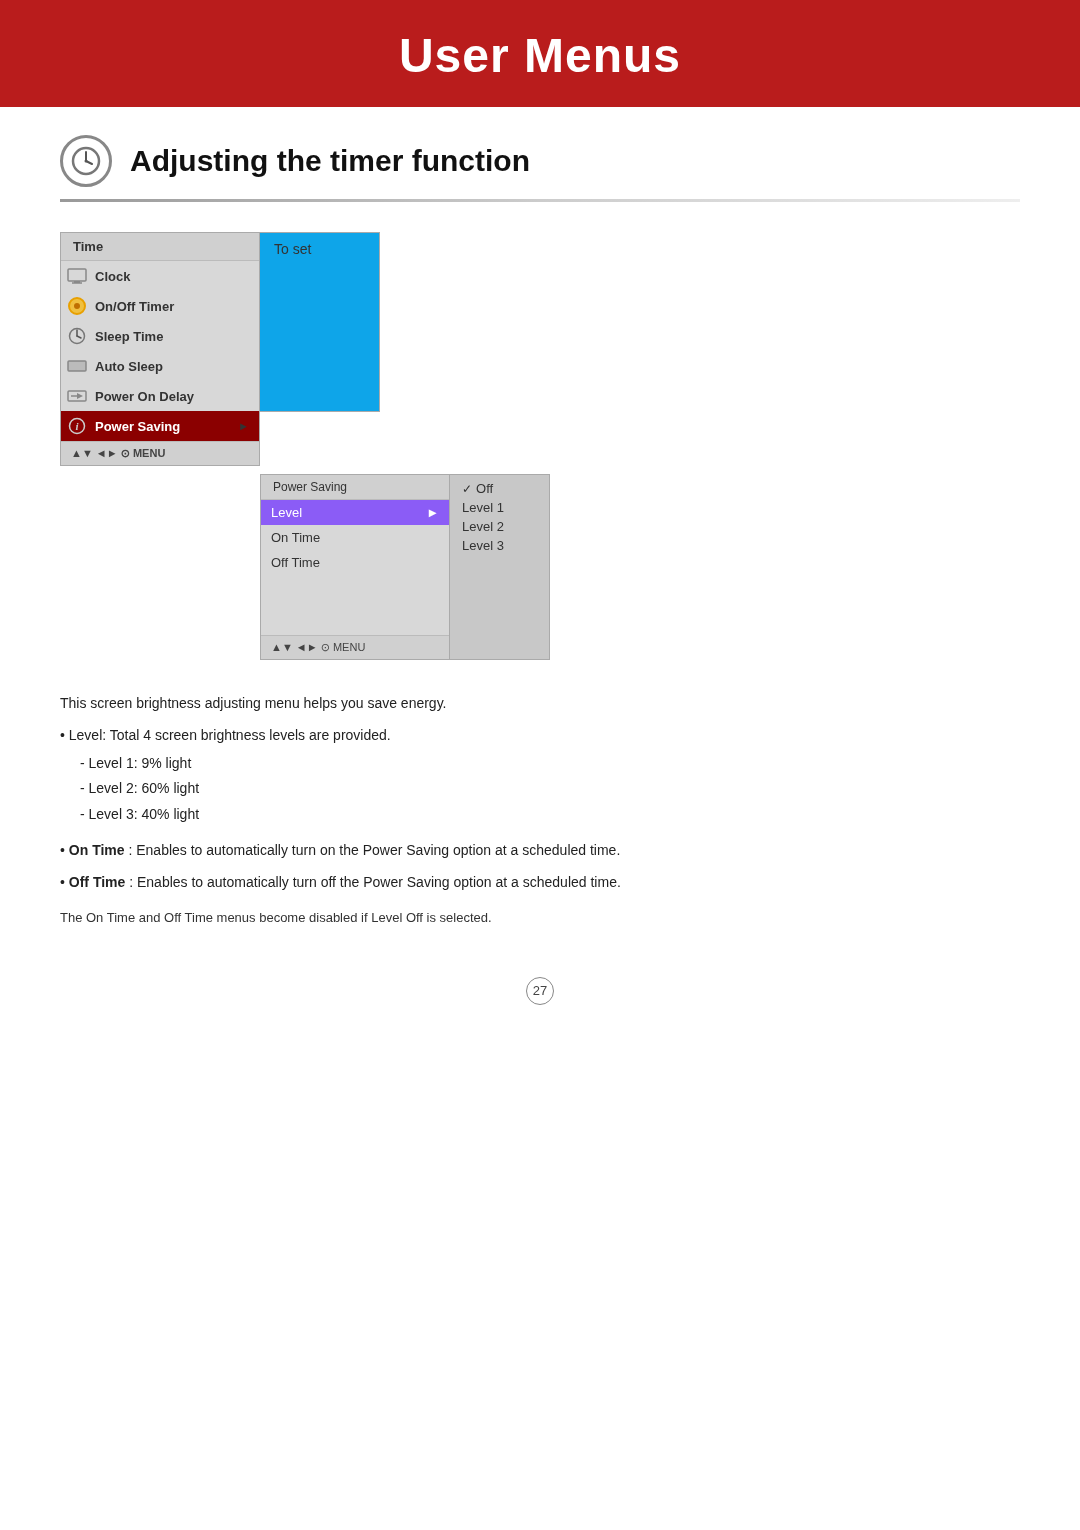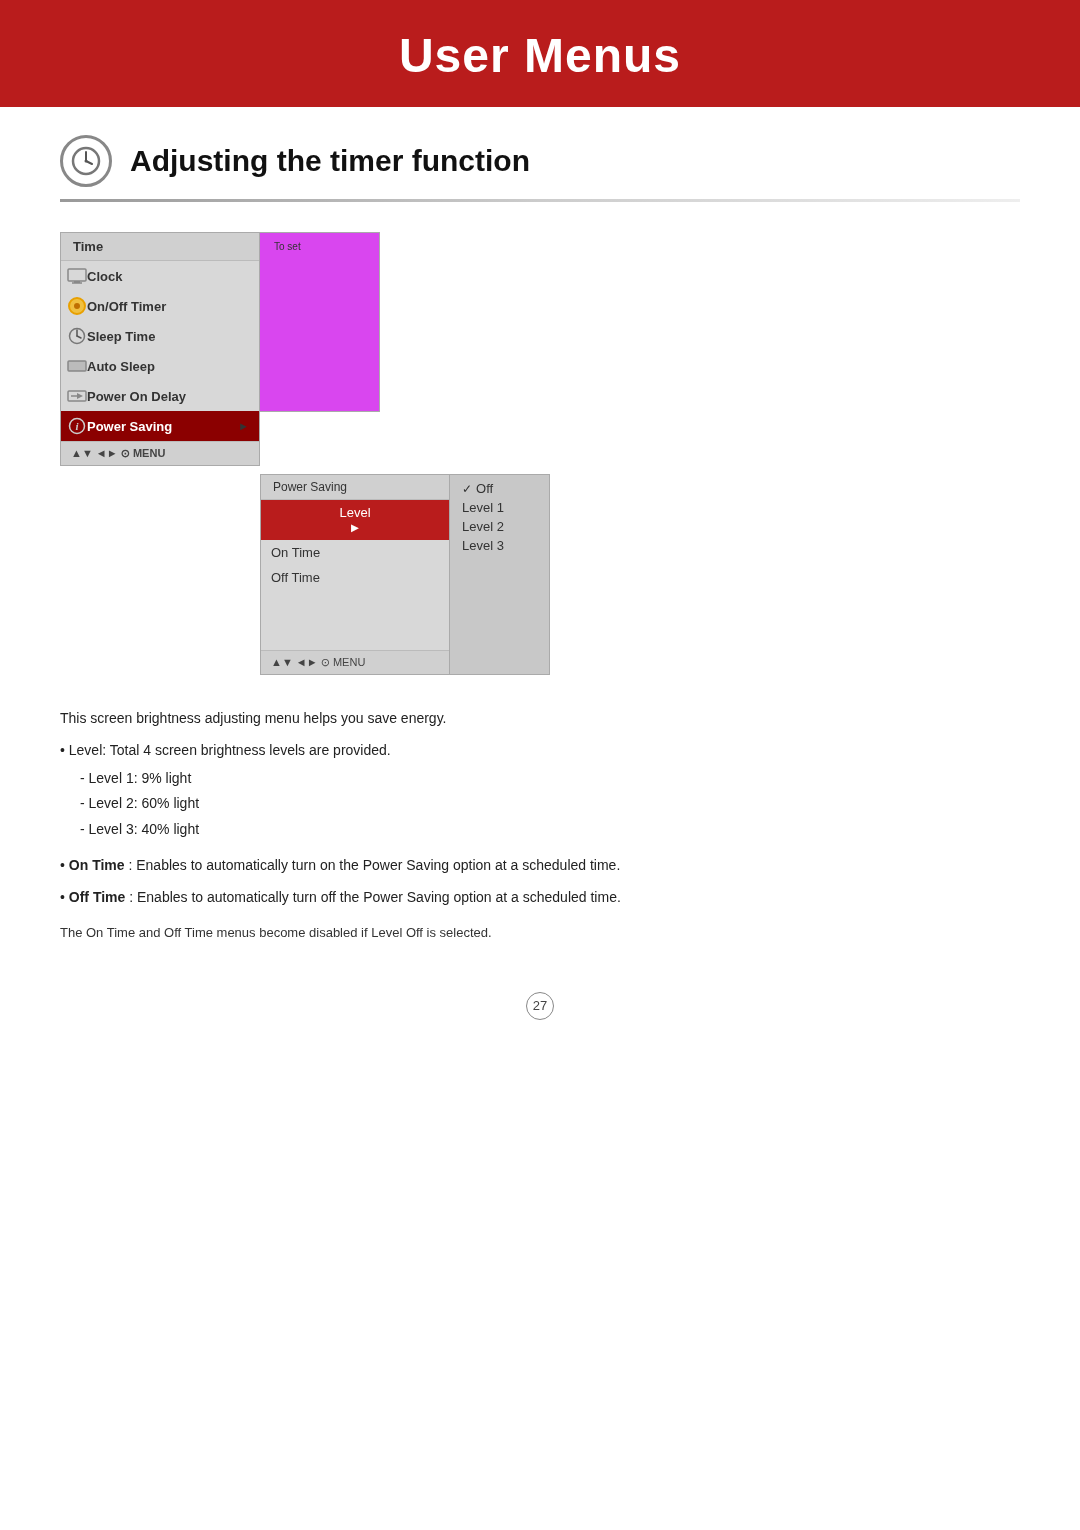--- a/index.html
+++ b/index.html
@@ -89,21 +89,21 @@
 
     .menu-items-col {
       display: flex;
       flex-direction: column;
     }
 
     .menu-item-row {
       display: flex;
       align-items: center;
       padding: 5px 10px 5px 6px;
-      gap: 0;
+      gap: 8px;
       font-size: 13px;
       color: #333;
       background: #d8d8d8;
     }
 
     .menu-item-row.selected {
       background: #8b0000;
       color: #fff;
     }
 
@@ -128,27 +128,27 @@
     }
 
     .arrow-right {
       color: #333;
       font-size: 11px;
       margin-left: auto;
     }
 
     
     .menu-right-panel {
-      background: #d946ef;
+      background: #0ea5e9;
       border: 1px solid #aaa;
       border-left: none;
       min-width: 120px;
       min-height: 180px;
       padding: 8px 14px;
-      font-size: 10px;
+      font-size: 14px;
       color: #333;
       display: flex;
       align-items: flex-start;
       justify-content: flex-start;
     }
 
     
     .second-menu-wrap {
       margin-left: 200px;
       margin-top: 8px;
@@ -174,23 +174,22 @@
       display: flex;
       align-items: center;
       padding: 5px 10px;
       font-size: 13px;
       color: #333;
       background: #d8d8d8;
       justify-content: space-between;
     }
 
     .second-menu-item.selected {
-      background: #b91c1c;
+      background: #8b5cf6;
       color: #fff;
-      flex-direction: column;
     }
 
     .second-menu-nav {
       padding: 5px 10px;
       font-size: 11px;
       color: #444;
       background: #d0d0d0;
       border-top: 1px solid #bbb;
     }
 

